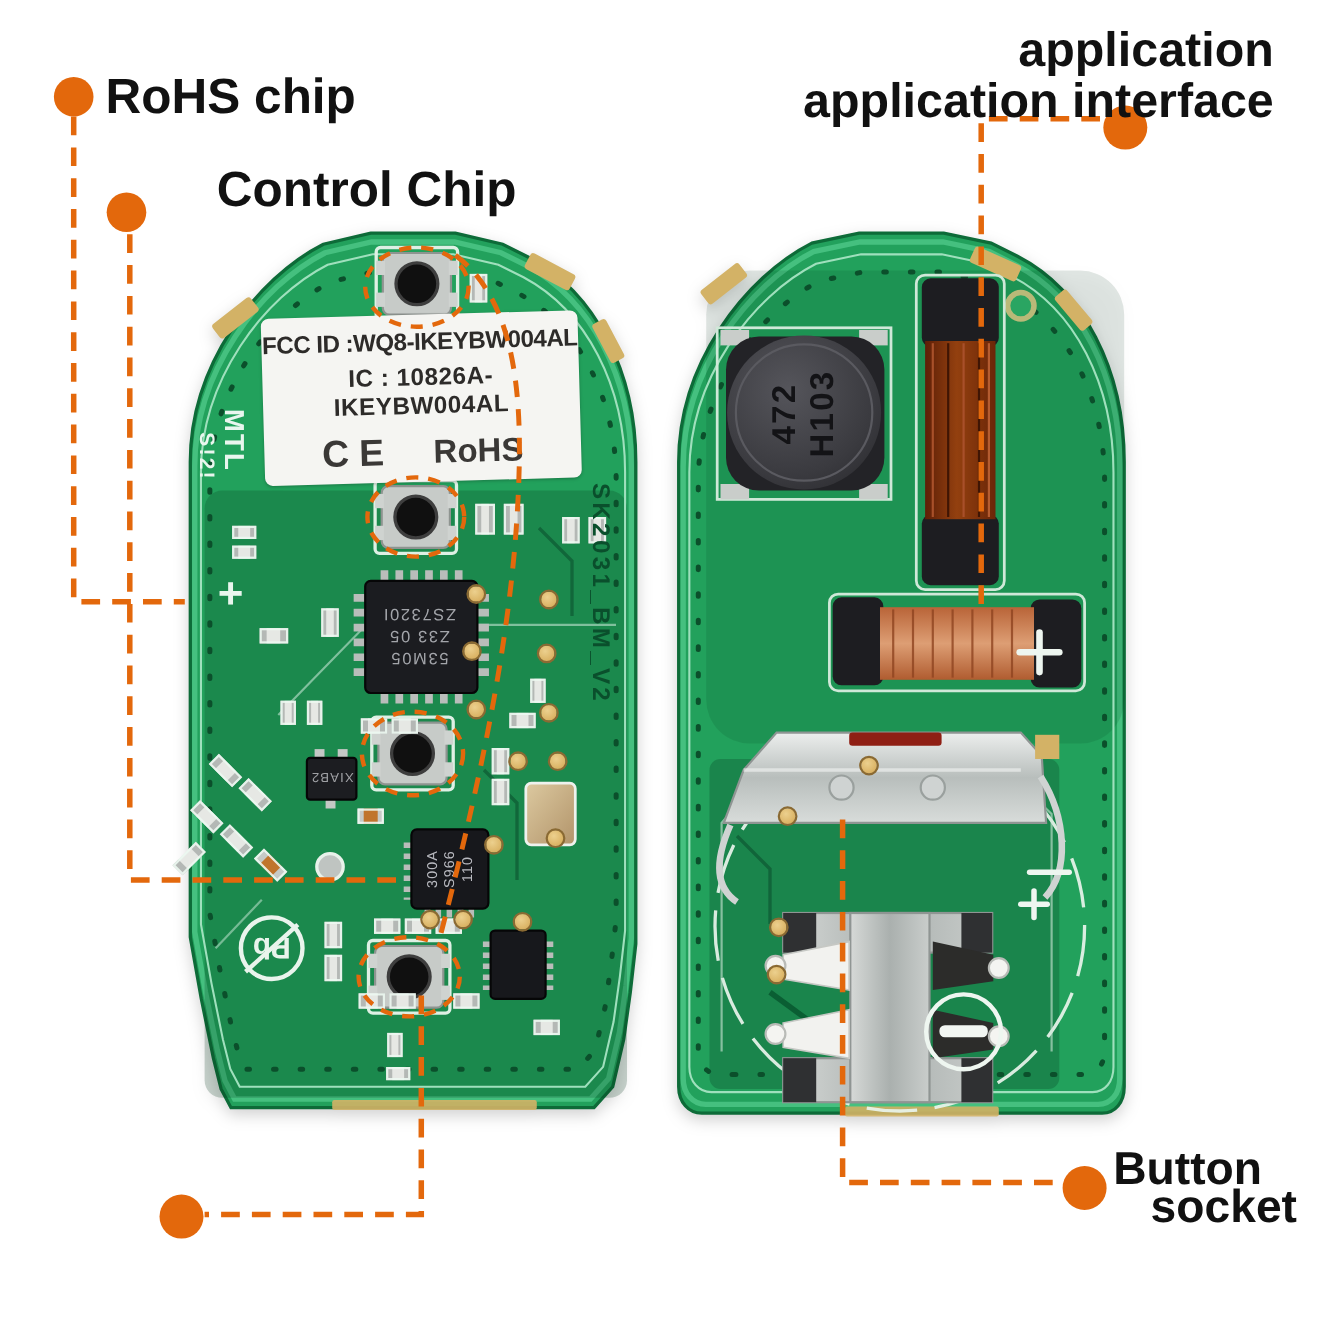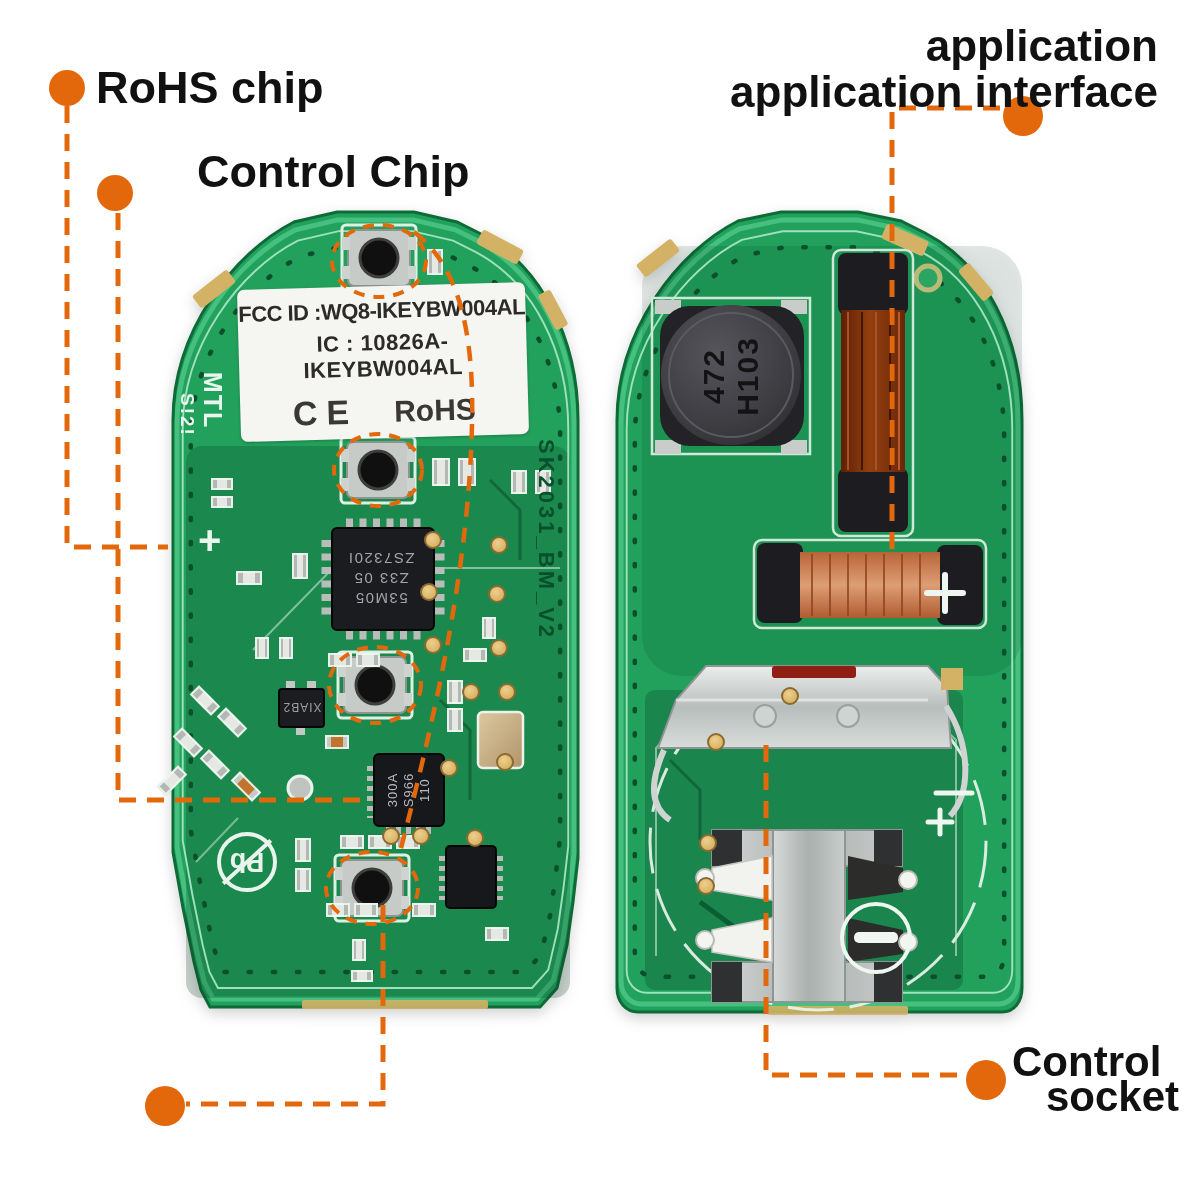--- a/index.html
+++ b/index.html
@@ -400,16 +400,16 @@
   <div class="dot" style="left:1003px;top:96px;width:40px;height:40px;"></div>
   <div id="api-label" class="callout-label" style="right:42px;top:23px;">
     <div>application</div>
     <div>application interface</div>
   </div>
 
   <div class="dot" style="left:145px;top:1086px;width:40px;height:40px;"></div>
 
   <div class="dot" style="left:966px;top:1060px;width:40px;height:40px;"></div>
   <div id="battery-label" class="callout-label" style="left:1012px;top:1044px;">
-    <span>Control</span>
+    <span>Button</span>
     <span class="l2">socket</span>
   </div>
 </div>
 
 </body></html>

